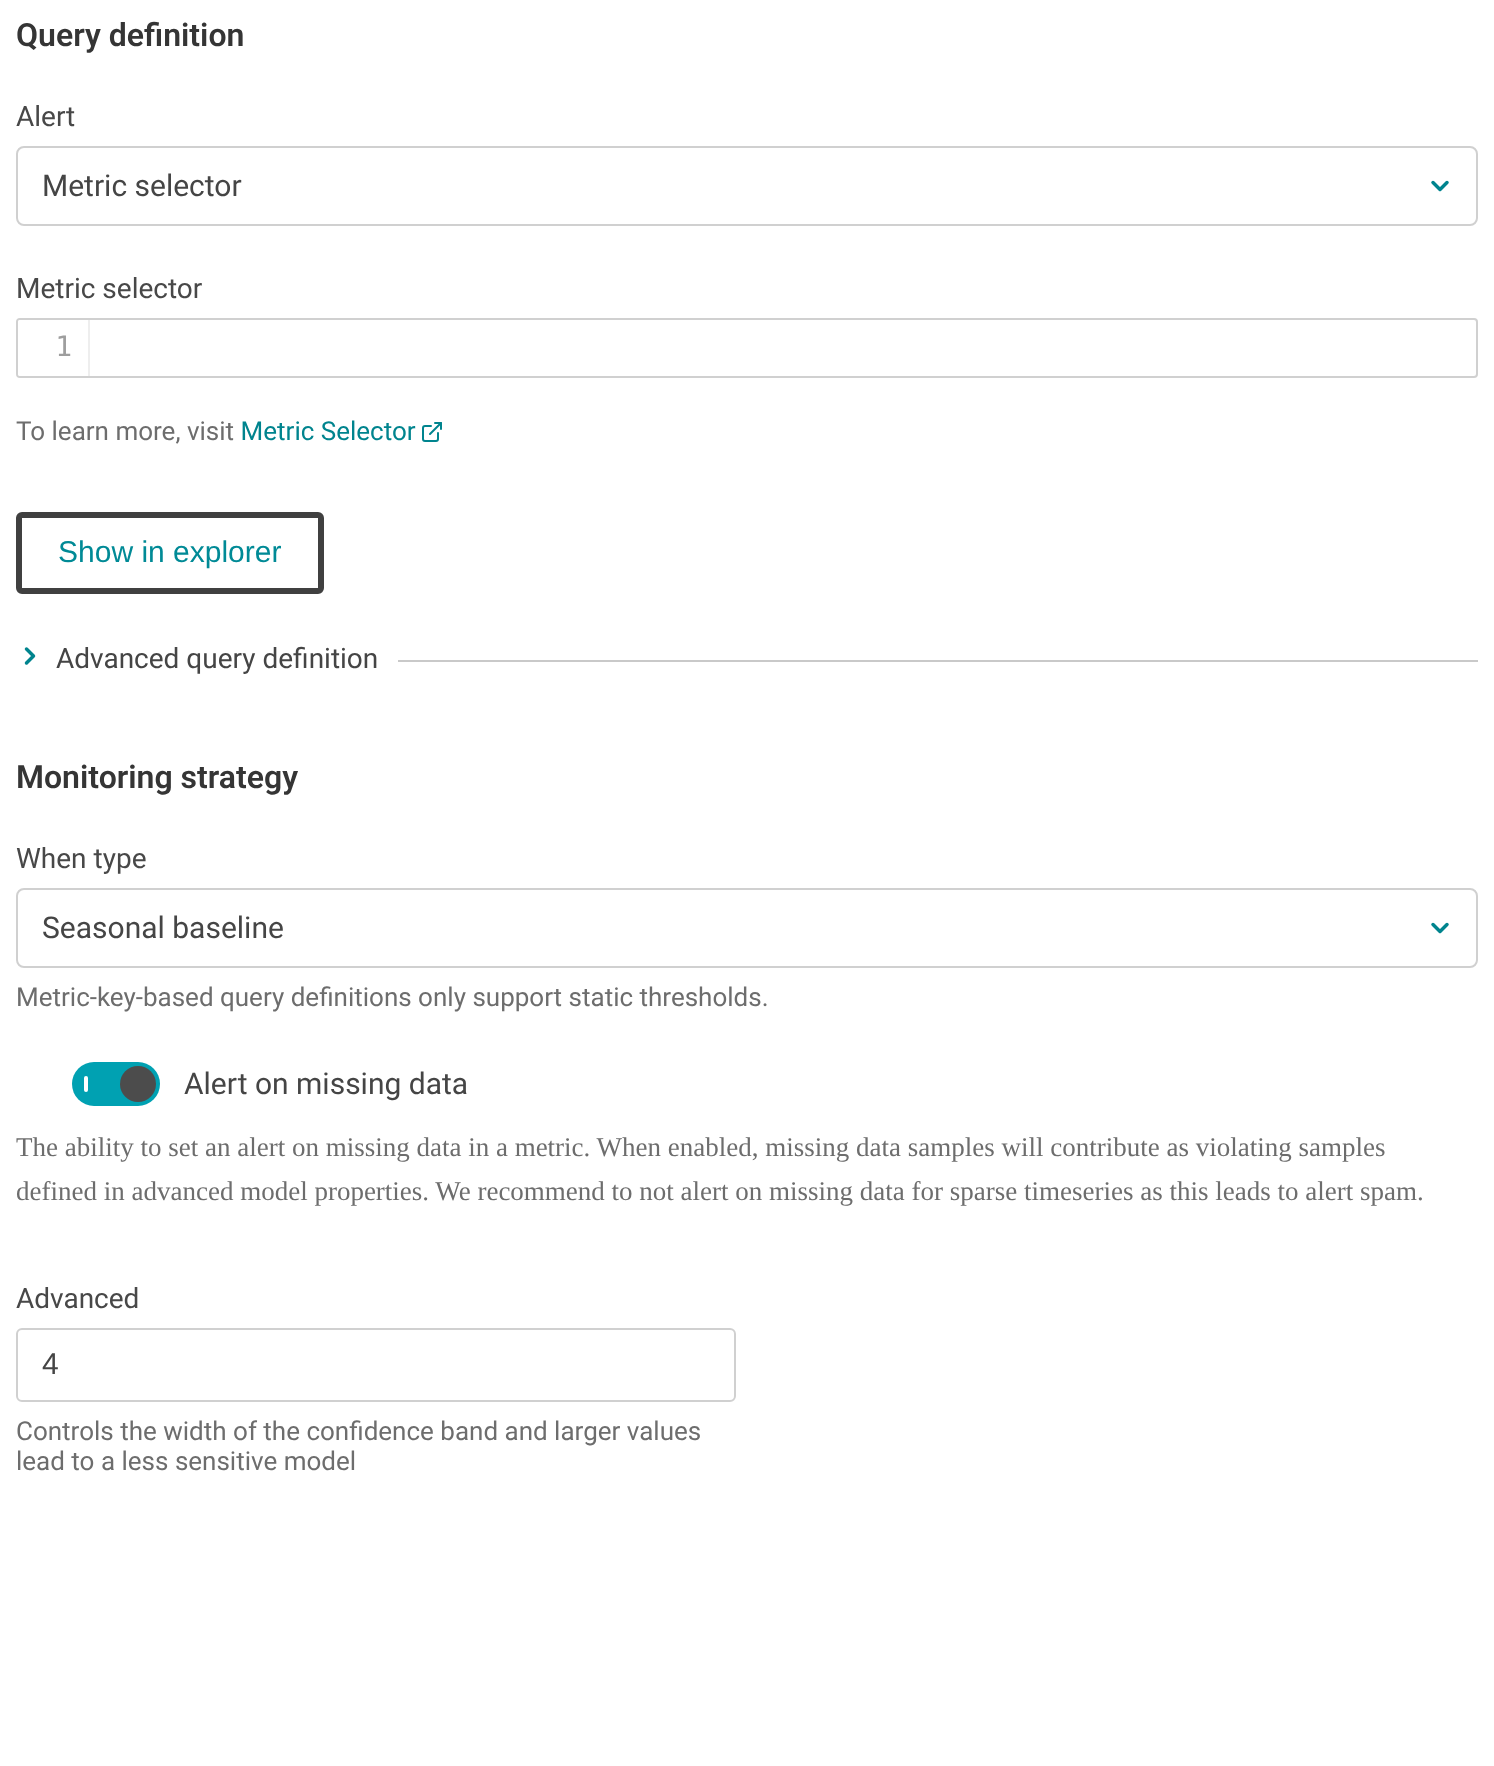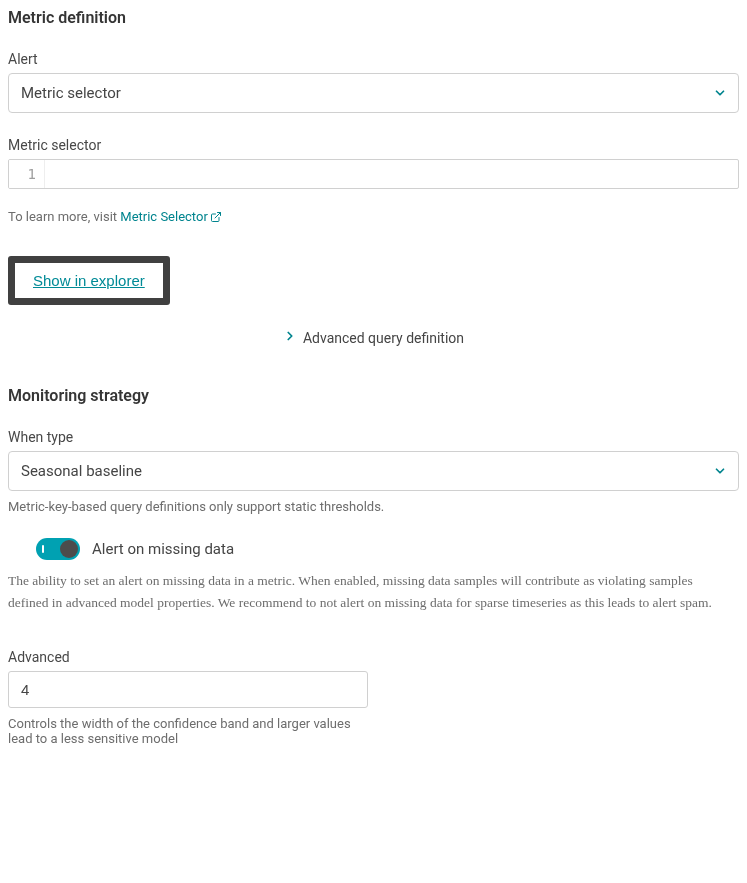--- a/index.html
+++ b/index.html
@@ -82,34 +82,32 @@
     margin-top: 20px;
   }
   .link {
     color: #00848e;
     text-decoration: none;
     cursor: pointer;
   }
   .ext-icon { vertical-align: -2px; margin-left: 2px; }
   .btn-outline {
     display: inline-block;
-    border: 7px solid #404040;
+    border: 3px solid #404040;
     color: #008a96;
     background: #fff;
     border-radius: 3px;
     padding: 9px 18px;
     font-size: 15px;
     cursor: pointer;
-    text-decoration: underline;
   }
   .advanced-row {
     display: flex;
     align-items: center;
     margin: 24px 0 40px 0;
-    flex-direction: column;
   }
   .adv-item {
     display: flex;
     align-items: center;
     color: #454545;
     font-size: 14px;
     cursor: pointer;
     gap: 6px;
   }
   .adv-line {
@@ -177,21 +175,21 @@
   .mt-8 { margin-top: 8px; }
   .mt-24 { margin-top: 24px; padding-left: 28px; }
   .mt-36 { margin-top: 36px; }
 </style>
 </head>
 <body>
 
 
 
 
-<div class="section-title">Metric definition</div>
+<div class="section-title">Query definition</div>
 
 <div class="field-label">Alert</div>
 <div class="select-wrap mb-24">
   <div class="select-box">
     <span>Metric selector</span>
   </div>
   <span class="select-caret">
     <svg width="14" height="14" viewBox="0 0 24 24" fill="none" stroke="#00848e" stroke-width="3" stroke-linecap="round" stroke-linejoin="round">
         <polyline points="6 9 12 15 18 9"></polyline>
       </svg>

